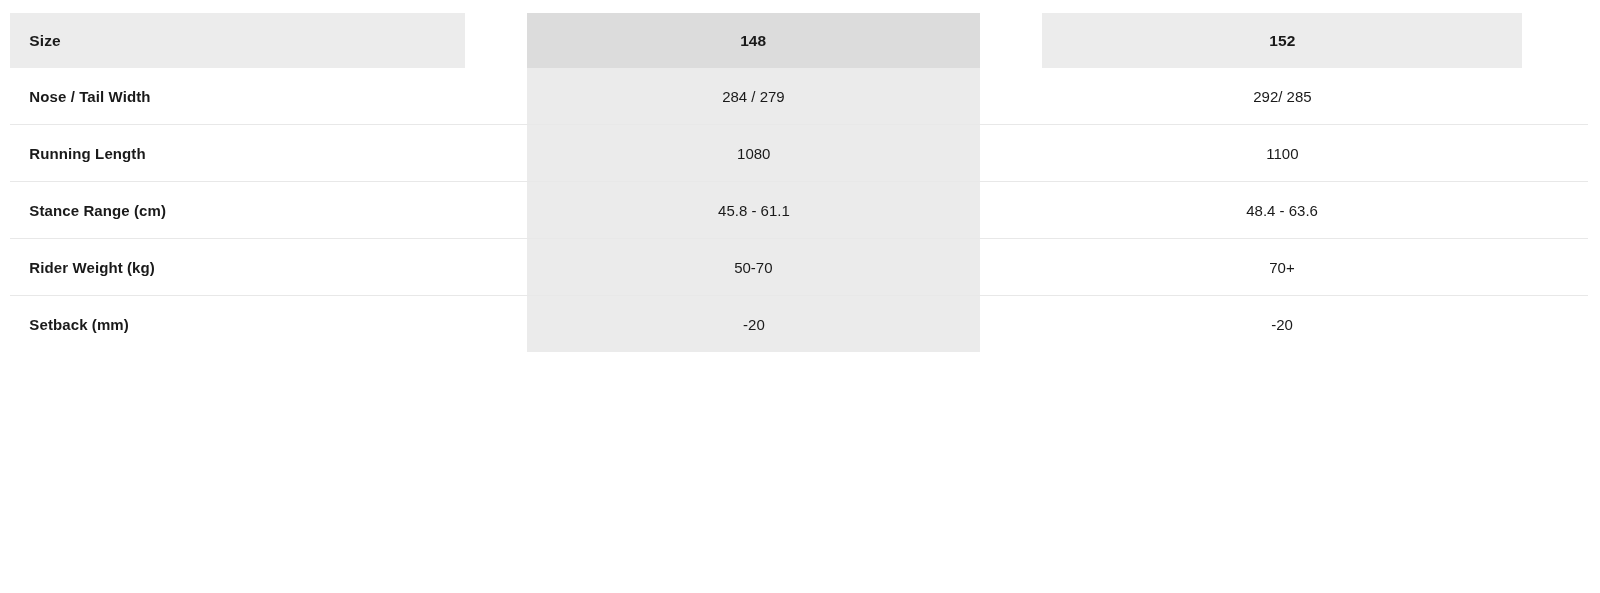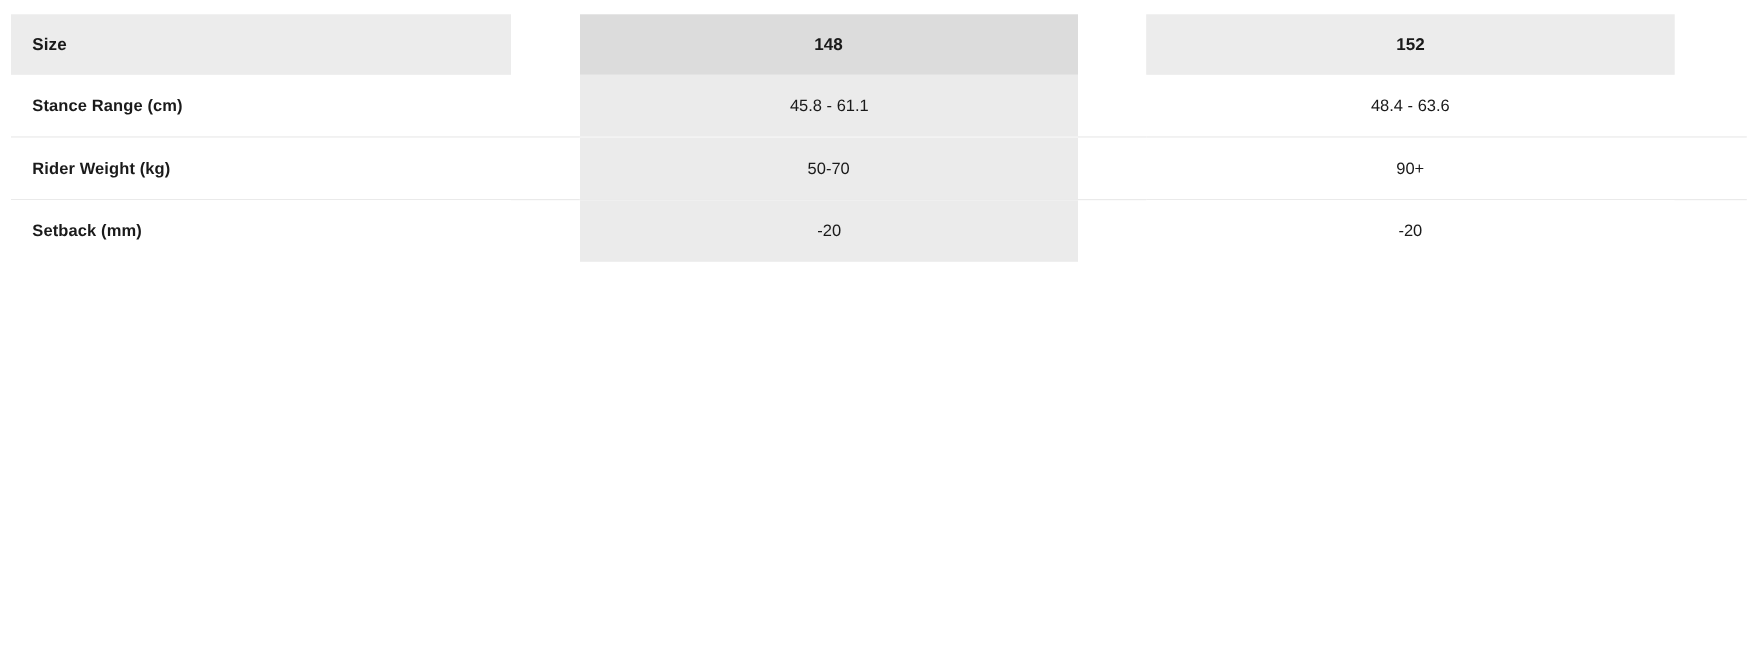--- a/index.html
+++ b/index.html
@@ -129,22 +129,44 @@
         <th class="th-v1">
           <span>148</span>
         </th>
         <th class="th-v2">
           <span>152</span>
         </th>
       </tr>
     </thead>
     <tbody>
 
-
-
+      <tr>
+        <td class="td-label">
+          <span>Nose / Tail Width</span>
+        </td>
+        <td class="td-v1">
+          <span>284 / 279</span>
+        </td>
+        <td class="td-v2">
+          <span>292/ 285</span>
+        </td>
+      </tr>
+
+
+      <tr>
+        <td class="td-label">
+          <span>Running Length</span>
+        </td>
+        <td class="td-v1">
+          <span>1080</span>
+        </td>
+        <td class="td-v2">
+          <span>1100</span>
+        </td>
+      </tr>
 
 
       <tr>
         <td class="td-label">
           <span>Stance Range (cm)</span>
         </td>
         <td class="td-v1">
           <span>45.8 - 61.1</span>
         </td>
         <td class="td-v2">
@@ -154,21 +176,21 @@
 
 
       <tr>
         <td class="td-label">
           <span>Rider Weight (kg)</span>
         </td>
         <td class="td-v1">
           <span>50-70</span>
         </td>
         <td class="td-v2">
-          <span>90+</span>
+          <span>70+</span>
         </td>
       </tr>
 
 
       <tr>
         <td class="td-label">
           <span>Setback (mm)</span>
         </td>
         <td class="td-v1">
           <span>-20</span>

